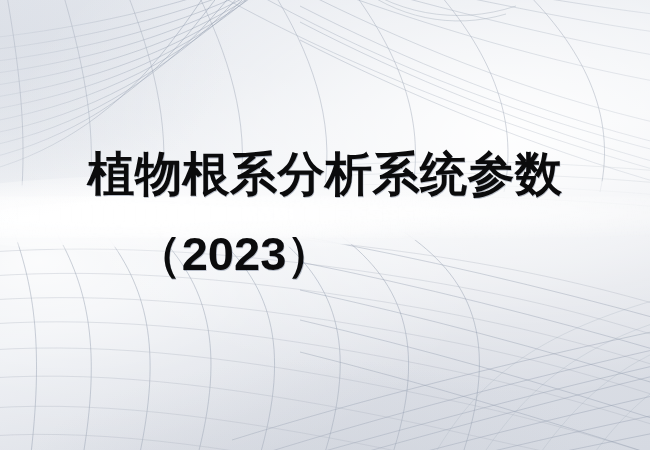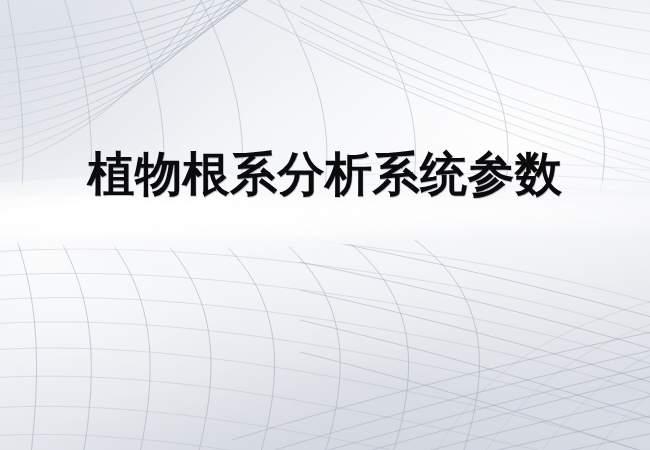--- a/index.html
+++ b/index.html
@@ -239,15 +239,16 @@
     <ellipse cx="210" cy="214" rx="330" ry="40" fill="url(#midGlow)"></ellipse>
   </svg>
 
   <div class="bg-swoosh"></div>
   <div class="bg-swoosh2"></div>
 
   <div class="bg-layer bg-vignette"></div>
 
   <div class="title-block">
     <div class="title-line-1">植物根系分析系统参数</div>
+    <div class="title-line-2">（2023）</div>
   </div>
 
 </div>
 
 </body></html>

